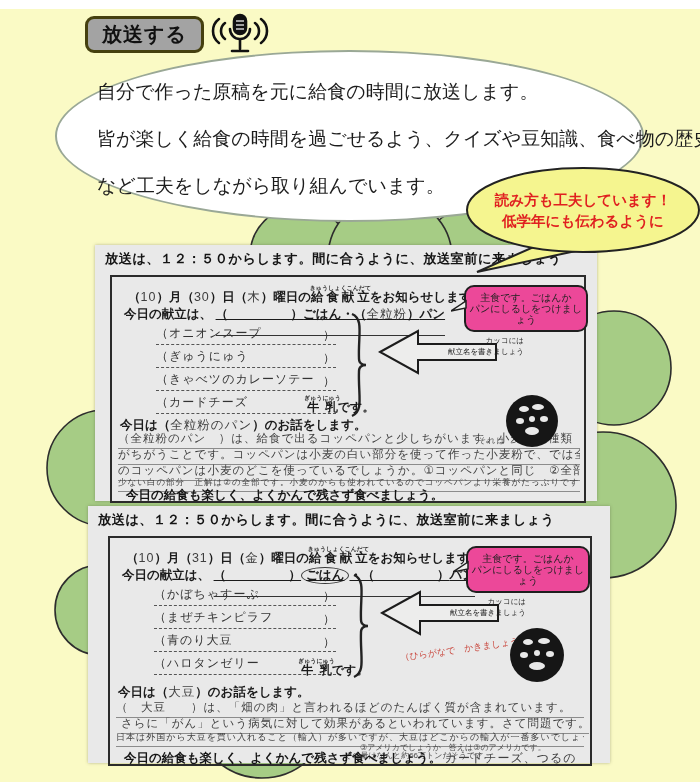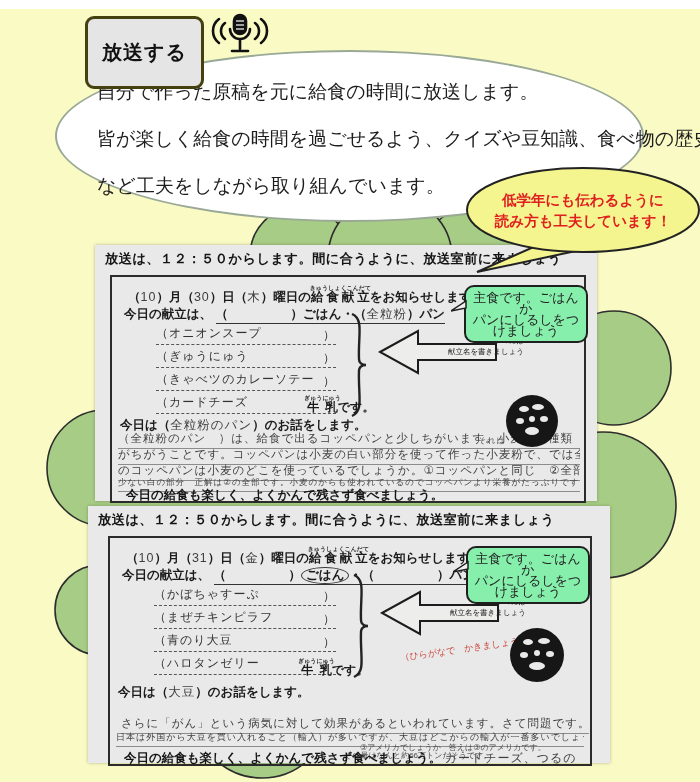--- a/index.html
+++ b/index.html
@@ -2,50 +2,50 @@
 <html><head>
 <meta charset="utf-8">
 <style>
   html,body{margin:0;padding:0;}
   body{font-family:"Liberation Sans","DejaVu Sans",sans-serif;}
   .page{position:relative;width:700px;height:782px;background:#FAFAC5;overflow:hidden;}
   .top-strip{position:absolute;left:0;top:0;width:700px;height:9px;background:#ffffff;z-index:4;}
   svg.blob{position:absolute;left:0;top:0;z-index:1;}
 
   
-  .badge{position:absolute;left:85px;top:16px;z-index:6;background:#e5e5e5;border:3px solid #45400f;
-         border-radius:9px;padding:20px 14px;font-size:20px;font-weight:bold;color:#111;letter-spacing:1px;}
+  .badge{position:absolute;left:85px;top:16px;z-index:6;background:#a3a3a3;border:3px solid #45400f;
+         border-radius:9px;padding:2px 14px;font-size:20px;font-weight:bold;color:#111;letter-spacing:1px;}
   .mic{position:absolute;left:211px;top:11px;z-index:6;}
 
   
   .intro-bubble{position:absolute;left:55px;top:50px;width:585px;height:168px;background:#ffffff;
                 border:2px solid #9aa896;border-radius:50%;z-index:3;}
   .intro-text{position:absolute;left:40px;top:16px;font-size:19px;color:#1c1c1c;line-height:47px;white-space:nowrap;}
 
   
   .callout-svg{position:absolute;left:450px;top:166px;z-index:6;}
   .callout-text{position:absolute;left:465px;top:190px;width:236px;z-index:7;text-align:center;
                 color:#E02020;font-weight:bold;font-size:14.5px;line-height:21px;}
 
   
   .doc{position:absolute;background:#E9E9E9;z-index:2;box-shadow:0 0 3px rgba(60,60,40,.35);}
   .doc-banner{position:absolute;left:10px;top:5px;font-size:13.2px;font-weight:bold;color:#141414;
               letter-spacing:.5px;white-space:nowrap;}
   .inner-box{position:absolute;border:2px solid #2b2b2b;}
   .prow{position:absolute;white-space:nowrap;font-size:12.5px;font-weight:bold;color:#1b1b1b;}
   .hand{font-weight:normal;color:#3f3f3f;letter-spacing:1px;}
-  .menu-under{border-bottom:1.5px solid #333;padding-bottom:2px;}
+  .menu-under{border-bottom:1.5px solid #333;padding-bottom:14px;text-decoration:underline;}
   .menu-item{position:absolute;white-space:nowrap;font-size:12px;color:#333;border-bottom:1px dashed #555;
              padding-bottom:2px;}
   .menu-item .close{position:absolute;right:0;bottom:0;color:#333;}
   .story{position:absolute;white-space:nowrap;overflow:hidden;font-size:11.5px;border-bottom:1px solid #8c8c8c;
          padding-bottom:2px;}
   .tiny-hand{position:absolute;white-space:nowrap;font-size:8px;color:#4a4a4a;}
-  .side-bubble{position:absolute;width:116px;background:#86efac;border:2px solid #1f1f1f;border-radius:10px;
-               text-align:center;font-size:13px;color:#222;line-height:11px;padding:5px 2px;}
+  .side-bubble{position:absolute;width:116px;background:#ec4899;border:2px solid #1f1f1f;border-radius:10px;
+               text-align:center;font-size:10px;color:#222;line-height:11px;padding:5px 2px;}
   .bub-tail{position:absolute;left:-15px;top:12px;}
   .arrow-note{position:absolute;text-align:right;font-size:7.5px;color:#222;line-height:11px;}
   .red-note{position:absolute;color:#C9463C;font-size:9px;white-space:nowrap;transform:rotate(-8deg);}
   ruby rt{font-size:6px;color:#333;}
   .footer-row{position:absolute;white-space:nowrap;font-size:12.5px;font-weight:bold;color:#151515;}
   .circled{border:1.5px solid #3a3a3a;border-radius:50%;padding:0 4px 1px 4px;}
   .bread-note{position:absolute;font-size:9px;color:#3f3f3f;}
   .insert-note{position:absolute;font-size:8px;color:#4a4a4a;margin-top:12px;}
 </style>
 </head>
@@ -95,22 +95,22 @@
       <div>皆が楽しく給食の時間を過ごせるよう、クイズや豆知識、食べ物の歴史</div>
       <div>など工夫をしながら取り組んでいます。</div>
     </div>
   </div>
 
   <svg class="callout-svg" width="250" height="110">
     <polygon points="95,76 27,106 140,82" fill="#F5F58F" stroke="#222" stroke-width="2"></polygon>
     <ellipse cx="133" cy="44" rx="116" ry="42" fill="#F5F58F" stroke="#222" stroke-width="2"></ellipse>
   </svg>
   <div class="callout-text">
+    <div>読み方も工夫しています！</div>
     <div>低学年にも伝わるように</div>
-    <div>読み方も工夫しています！</div>
   </div>
 
   <div class="doc" style="left:95px;top:245px;width:502px;height:256px;">
     <div class="doc-banner">放送は、１２：５０からします。間に合うように、放送室前に来ましょう</div>
     <div class="inner-box" style="left:15px;top:30px;width:472px;height:224px;">
 
       <div class="prow" style="left:16px;top:8px;">
         <span>（</span><span class="hand">10</span><span>）月（</span><span class="hand">30</span><span>）日（</span><span class="hand">木</span><span>）曜日の</span><ruby><span>給食献立</span><rt>きゅうしょくこんだて</rt></ruby><span>をお知らせします。</span>
       </div>
 
@@ -228,20 +228,21 @@
             <ellipse cx="16" cy="29" rx="4" ry="3"></ellipse>
           <ellipse cx="29" cy="40" rx="8" ry="4"></ellipse>
             <circle cx="29" cy="27" r="3"></circle>
         </g>
       </svg>
 
       <div class="prow" style="left:8px;top:146px;">
         <span>今日は（</span><span class="hand">大豆</span><span>）のお話をします。</span>
       </div>
 
+      <div class="story hand" style="left:6px;top:162px;width:468px;">（　大豆　　）は、「畑の肉」と言われるほどのたんぱく質が含まれています。</div>
       <div class="story hand" style="left:11px;top:178px;width:468px;">さらに「がん」という病気に対して効果があるといわれています。さて問題です。</div>
       <div class="story hand" style="left:6px;top:193px;width:468px;font-size:9px;">日本は外国から大豆を買い入れること（輸入）が多いですが、大豆はどこからの輸入が一番多いでしょうか。①オーストラリア②ロシア</div>
       <div class="tiny-hand" style="left:250px;top:204px;">③アメリカでしょうか　答えは③のアメリカです。</div>
       <div class="tiny-hand" style="left:234px;top:212px;text-align:right;">その量はなんと約66万トンだそうです。</div>
 
       <div class="footer-row" style="left:14px;top:212px;">
         <span>今日の給食も楽しく、よくかんで残さず食べましょう。</span>
         <span class="hand" style="font-size:12px;">カードチーズ、つるの</span>
       </div>
     </div>

